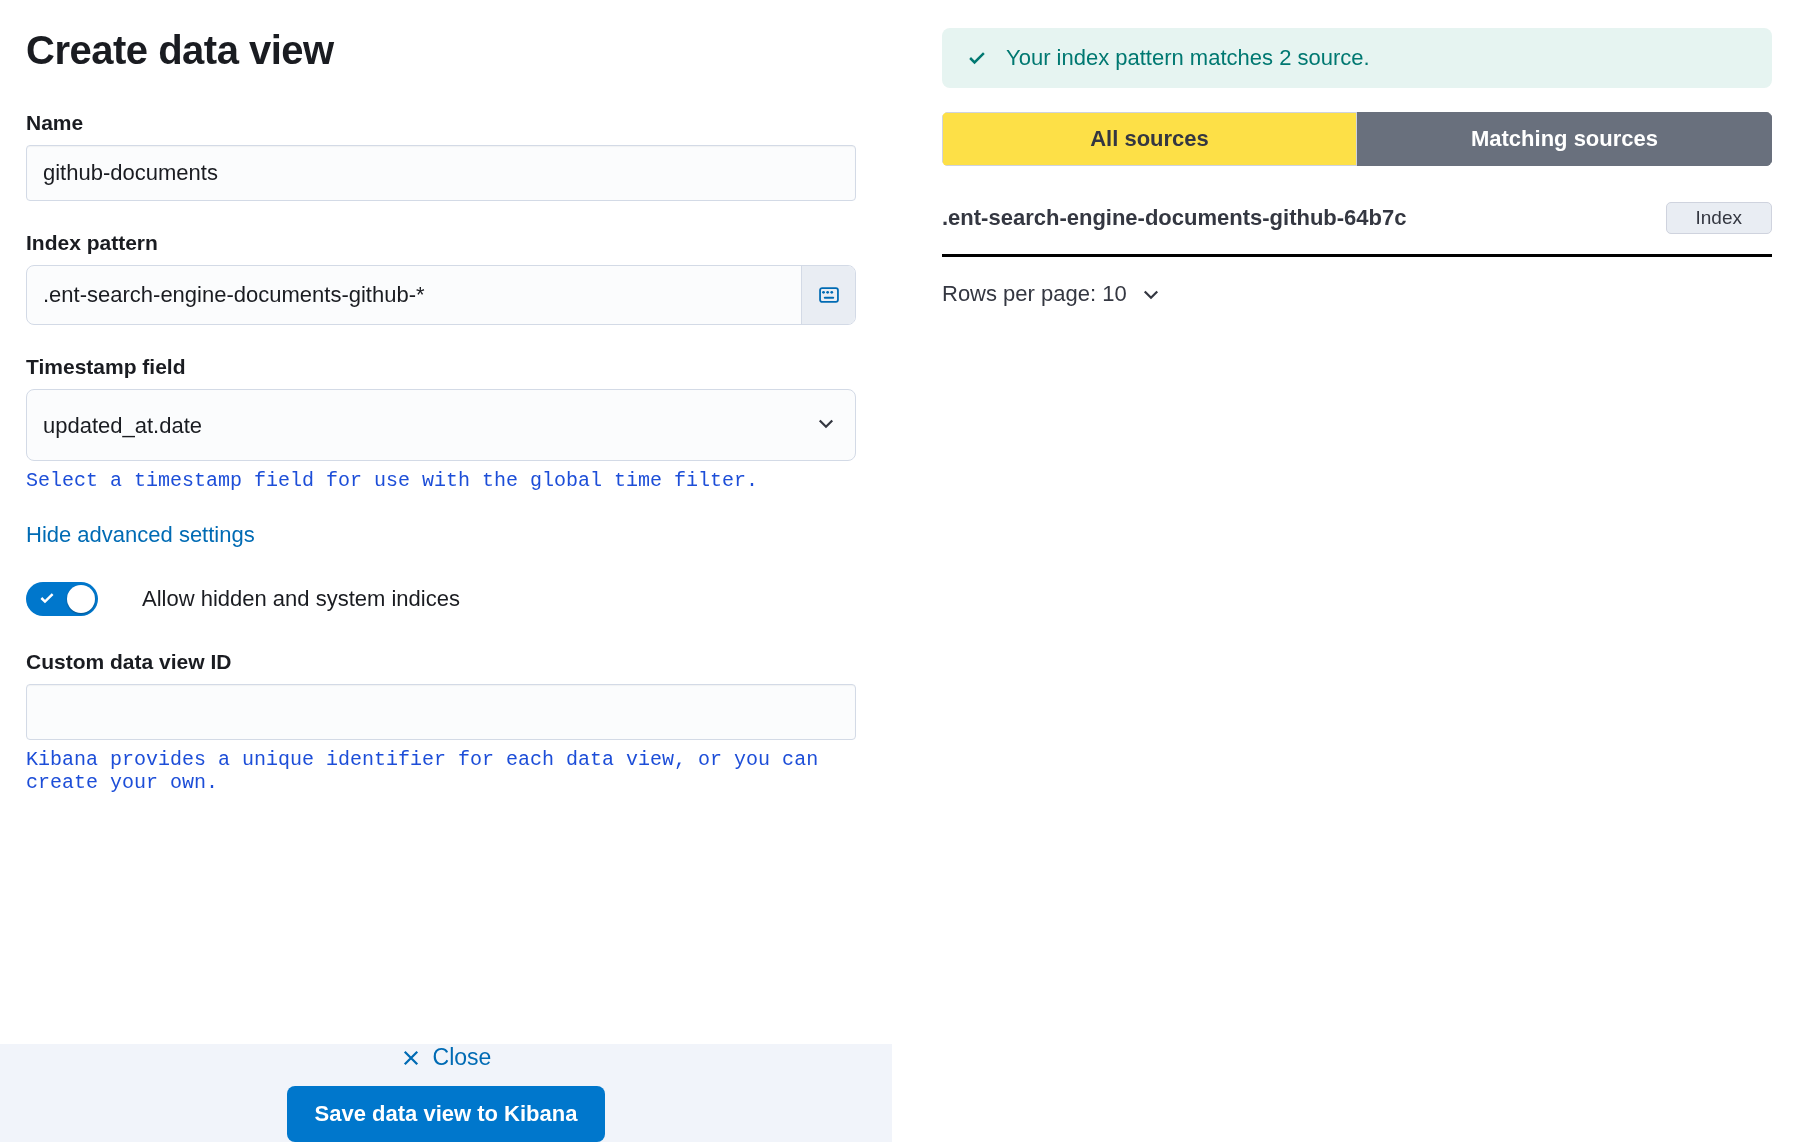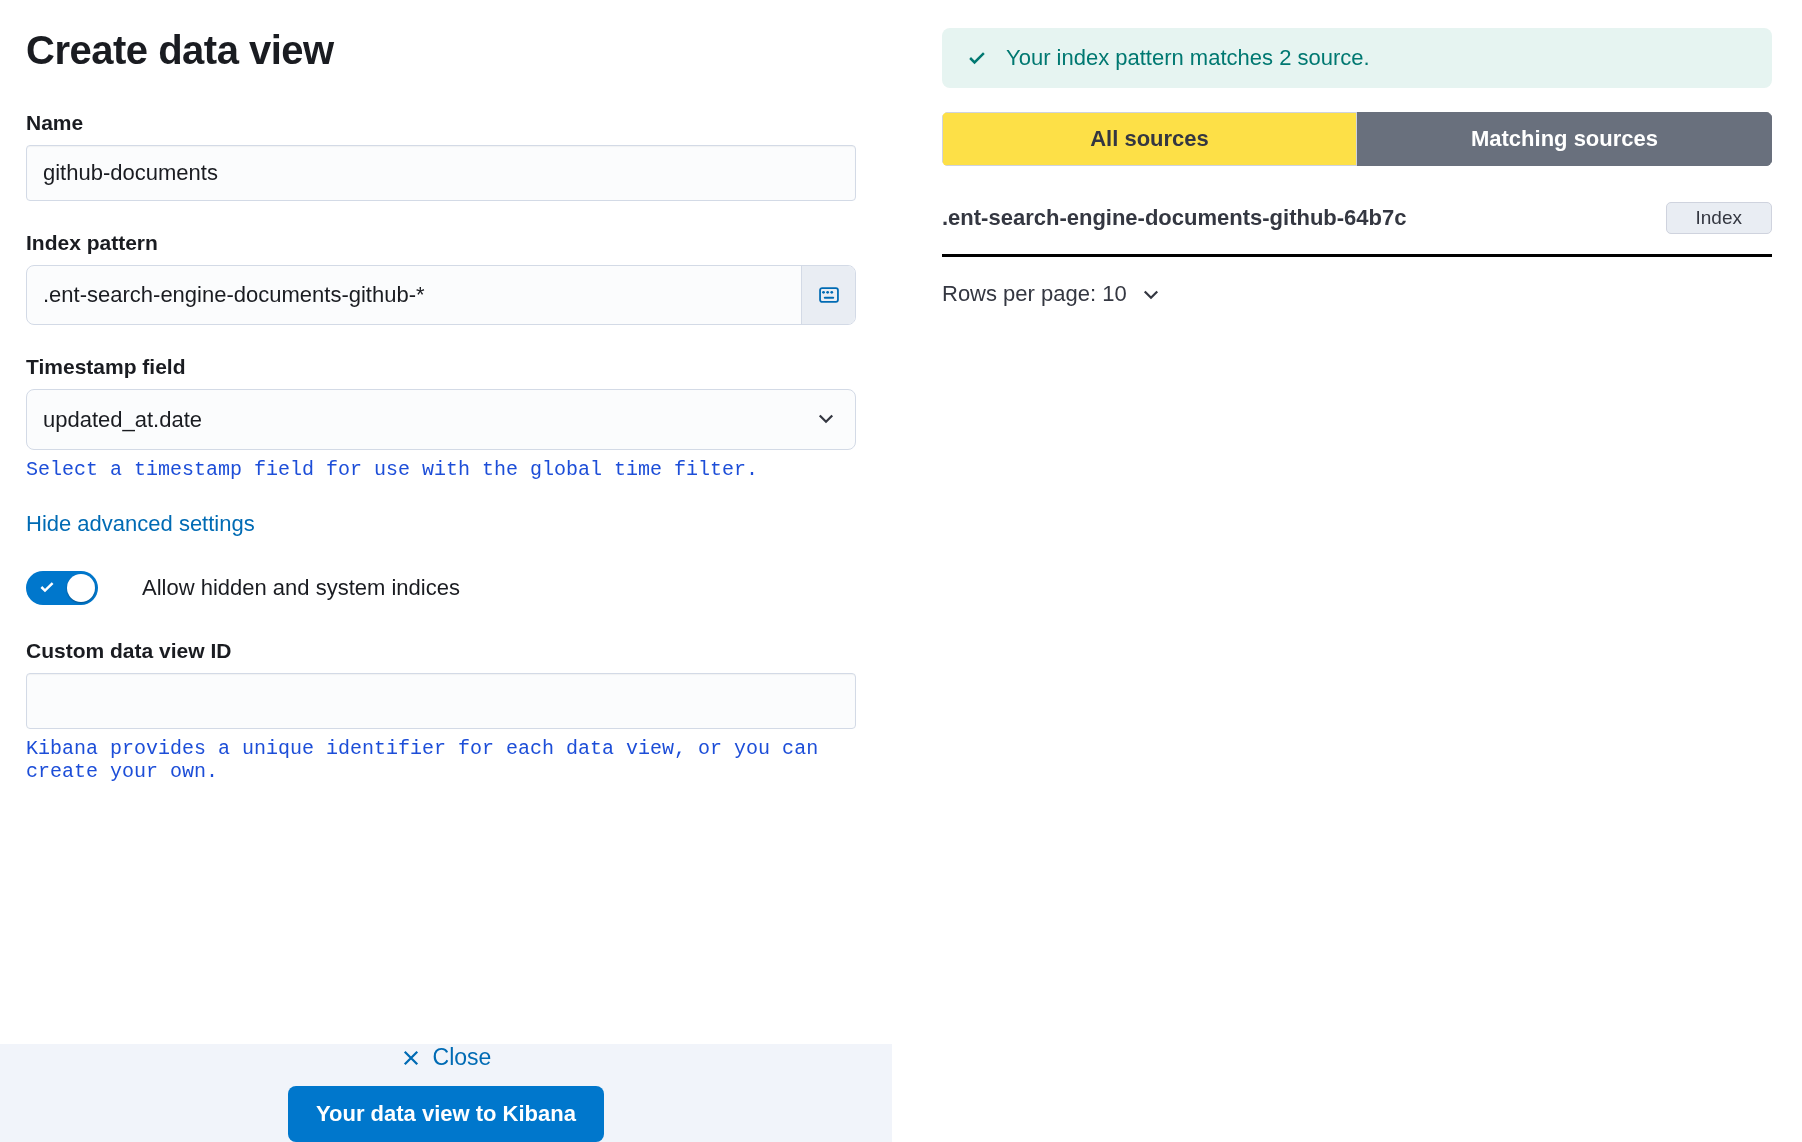--- a/index.html
+++ b/index.html
@@ -85,21 +85,21 @@
     background: #e9edf3;
     border-left: 1px solid #d3dae6;
   }
   .select-wrap {
     position: relative;
     width: 100%;
     max-width: 830px;
   }
   .select-input {
     width: 100%;
-    height: 61px;
+    height: 72px;
     padding: 0 48px 0 16px;
     font-size: 22px;
     color: #1a1c21;
     background: #fbfcfd;
     border: 1px solid #d3dae6;
     border-radius: 8px;
     appearance: none;
     -webkit-appearance: none;
   }
   .select-chevron {
@@ -337,21 +337,21 @@
       </div>
     </div>
 
     <div class="footer">
       <button class="btn-close">
         <svg width="20" height="20" viewBox="0 0 16 16" fill="none" stroke="#006bb4" stroke-width="1.8">
             <path d="M3 3l10 10M13 3L3 13"></path>
           </svg>
         <span>Close</span>
       </button>
-      <button class="btn-primary">Your data view to Kibana</button>
+      <button class="btn-primary">Save data view to Kibana</button>
     </div>
   </div>
 
   <div class="right-col">
     <div class="success-banner">
       <svg width="22" height="22" viewBox="0 0 16 16" fill="none" stroke="#007871" stroke-width="1.8">
           <path d="M3 8l3.2 3.2L13 4.5"></path>
         </svg>
       <span>Your index pattern matches 2 source.</span>
     </div>

